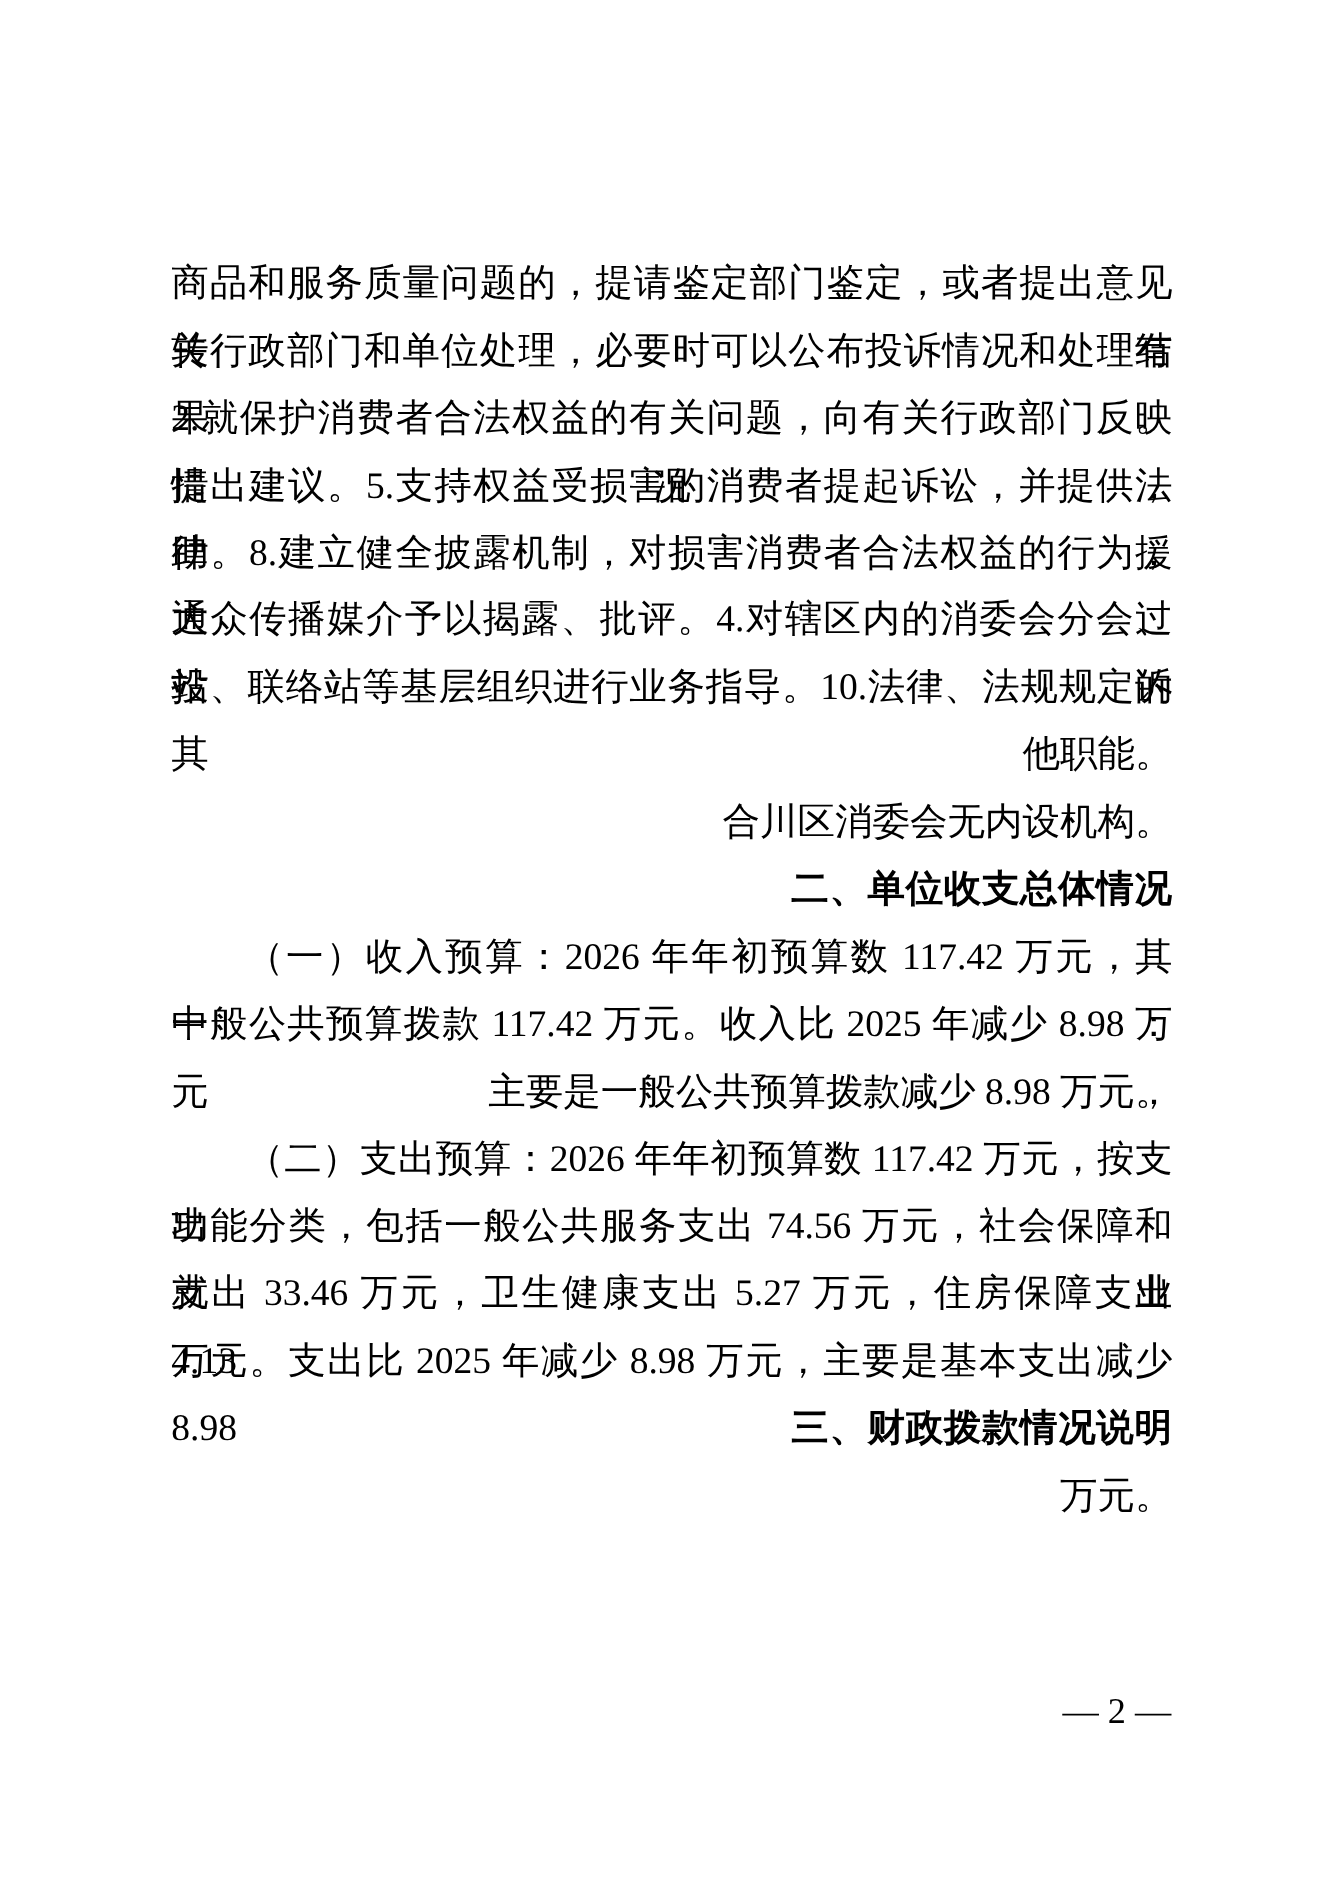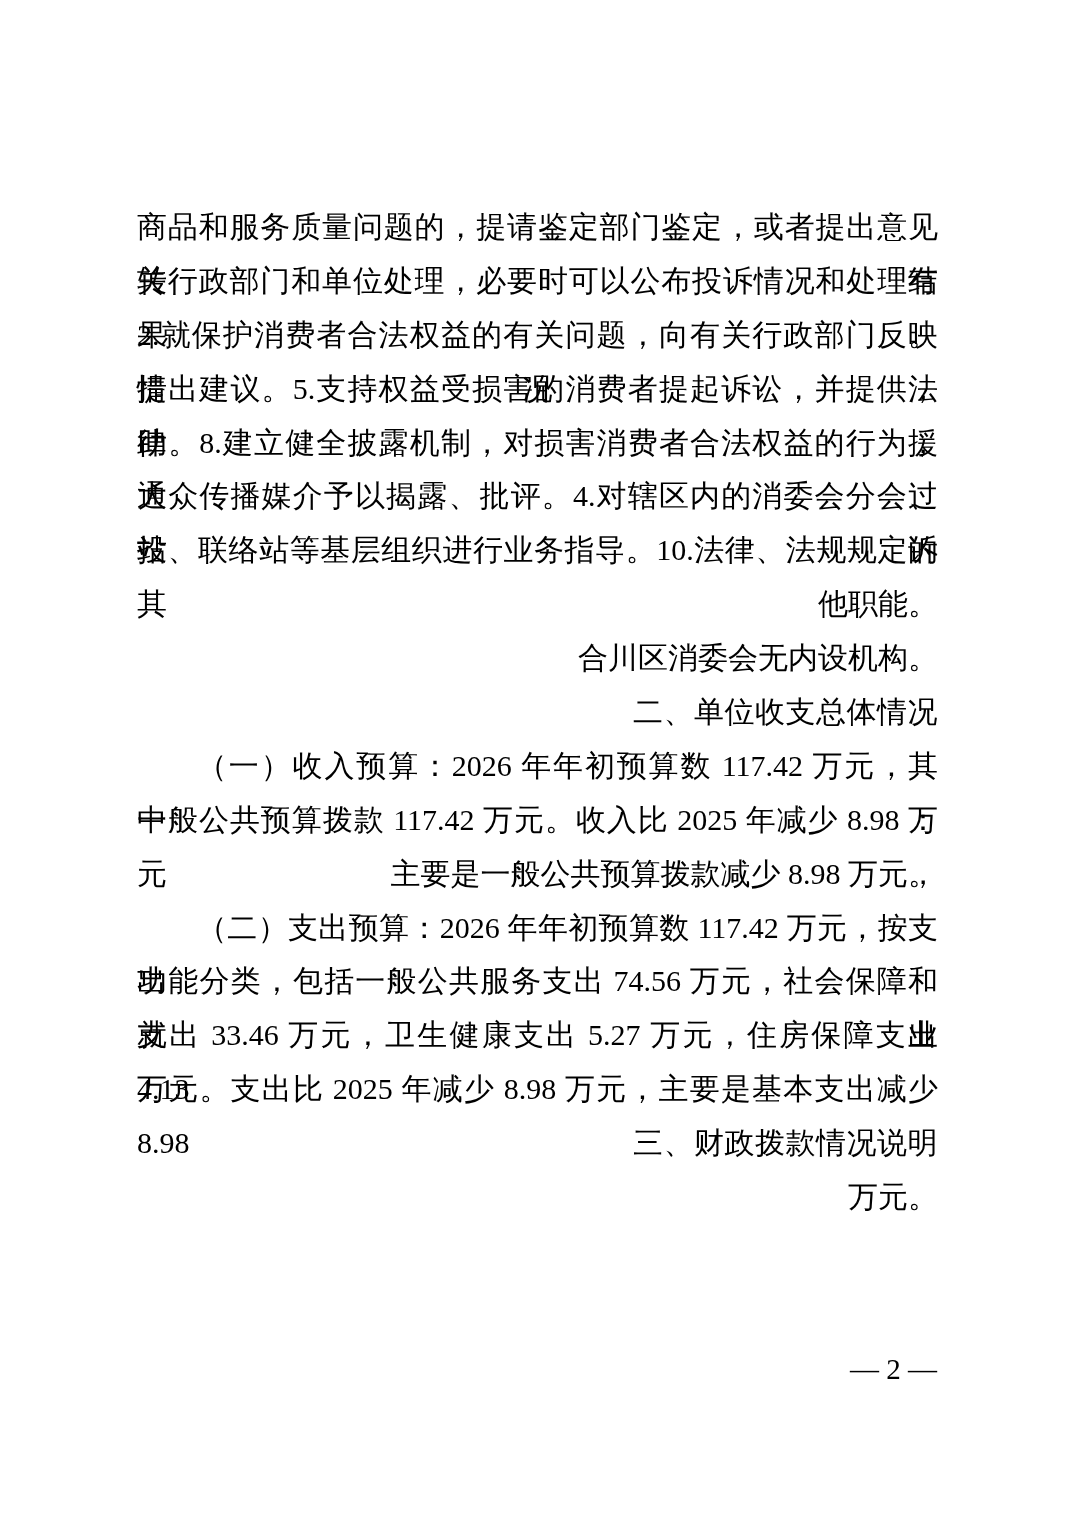--- a/index.html
+++ b/index.html
@@ -35,21 +35,21 @@
     text-align: justify;
     text-align-last: justify;
   }
   
   .indent {
     text-indent: 2em;
   }
   
   .heading {
     font-family: "Liberation Sans", "DejaVu Sans", sans-serif;
-    font-weight: 400;
+    font-weight: 700;
     letter-spacing: 0.5px;
   }
   .footer {
     position: absolute;
     top: 1354px;
     right: 137px;
     font-family: "Liberation Serif", "DejaVu Serif", serif;
     font-size: 29px;
     line-height: 30px;
     color: #000000;

